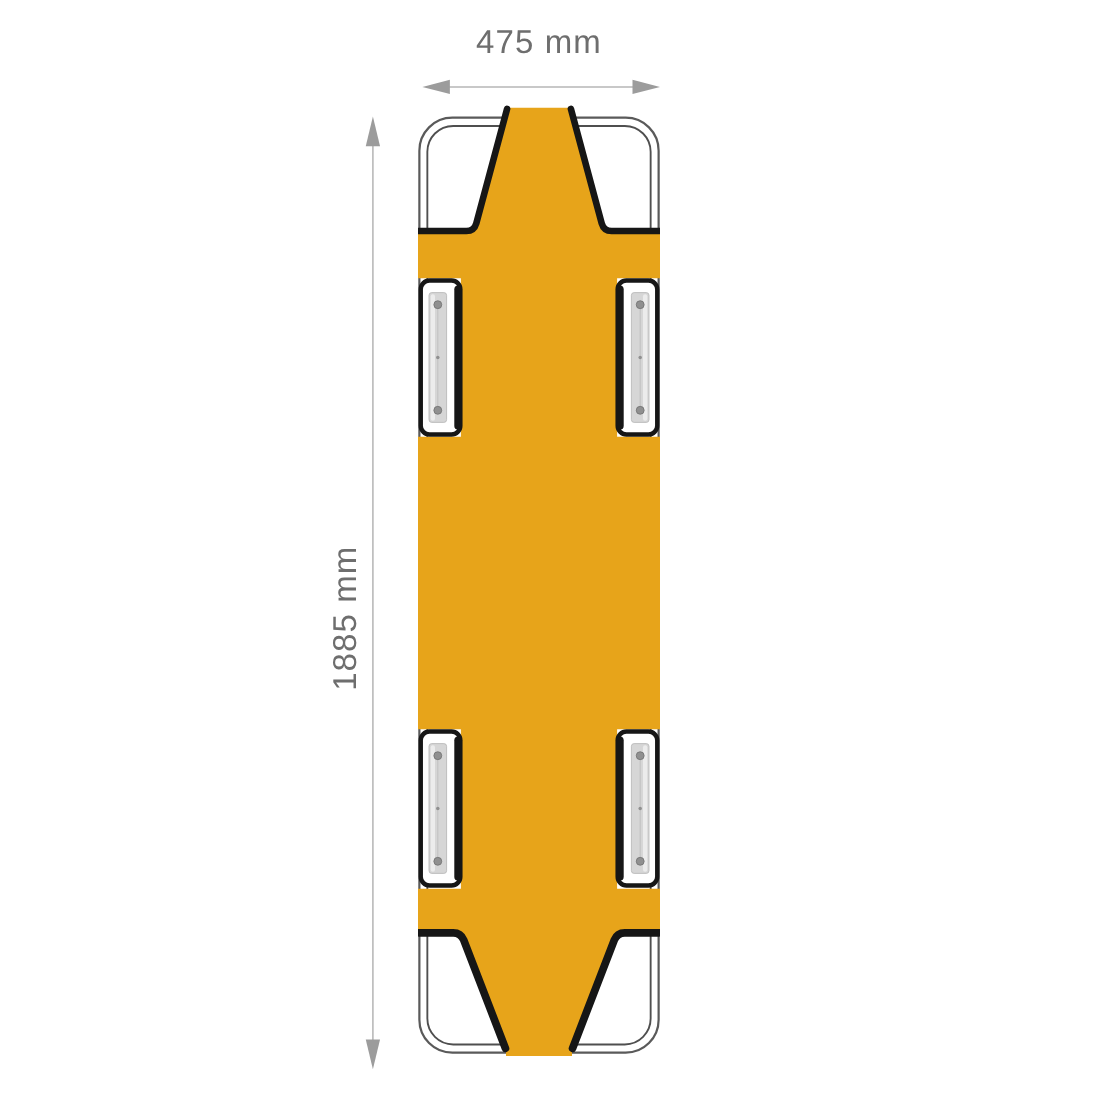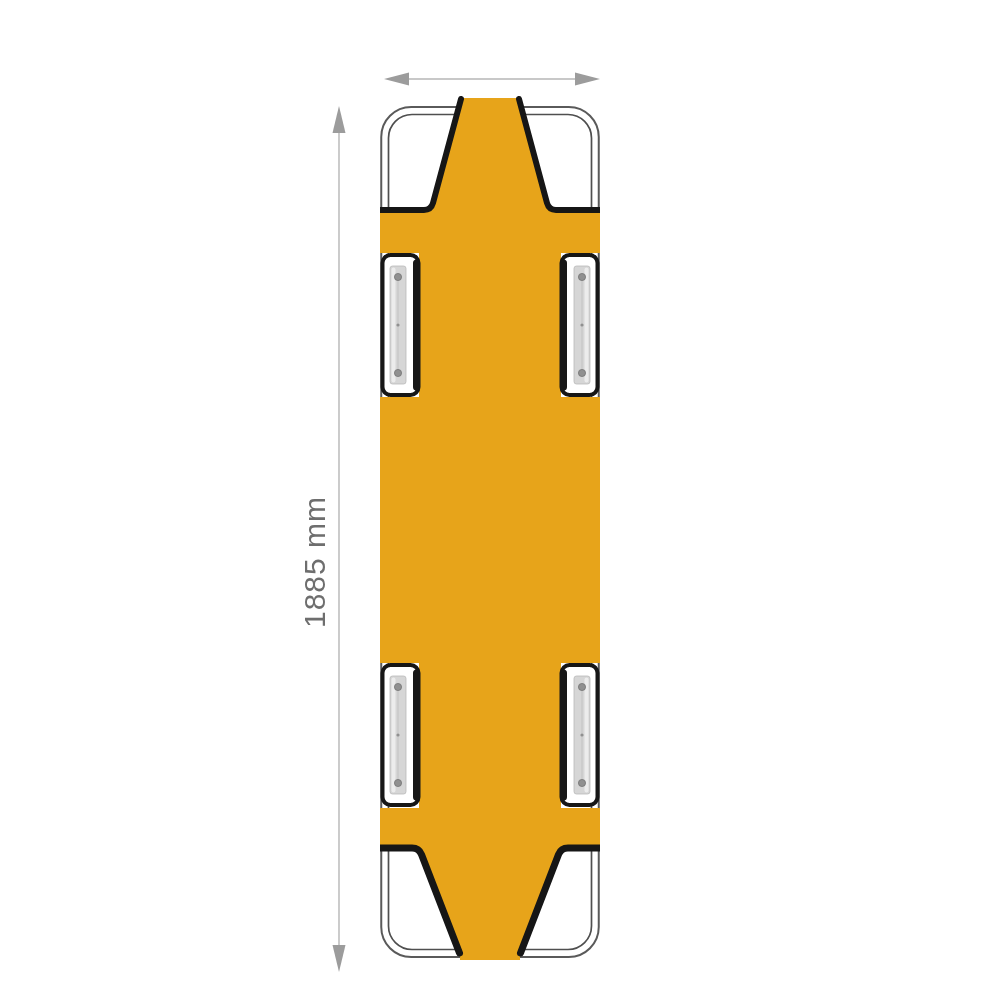--- a/index.html
+++ b/index.html
@@ -49,20 +49,21 @@
   .grip-hl { fill: #ececec; }
   .rivet   { fill: #909090; stroke: #6f6f6f; stroke-width: 0.7; }
   .seam    { stroke: #c2c2c2; stroke-width: 1; }
   .pin     { fill: #909090; }
 </style>
 </head>
 <body>
 
 <div class="canvas">
 
+  <div class="dim-label width">475 mm</div>
 
   <svg class="harrow" width="220" height="28" viewBox="0 0 220 28">
     <line class="arrow-line" x1="20" y1="13" x2="200" y2="13"></line>
     <polygon class="arrow-head" points="2,13 27,6.5 27,19.5"></polygon>
     <polygon class="arrow-head" points="218,13 193,6.5 193,19.5"></polygon>
   </svg>
 
   <div class="dim-label height">1885 mm</div>
 
   <svg class="varrow" width="26" height="872" viewBox="0 0 26 872">

